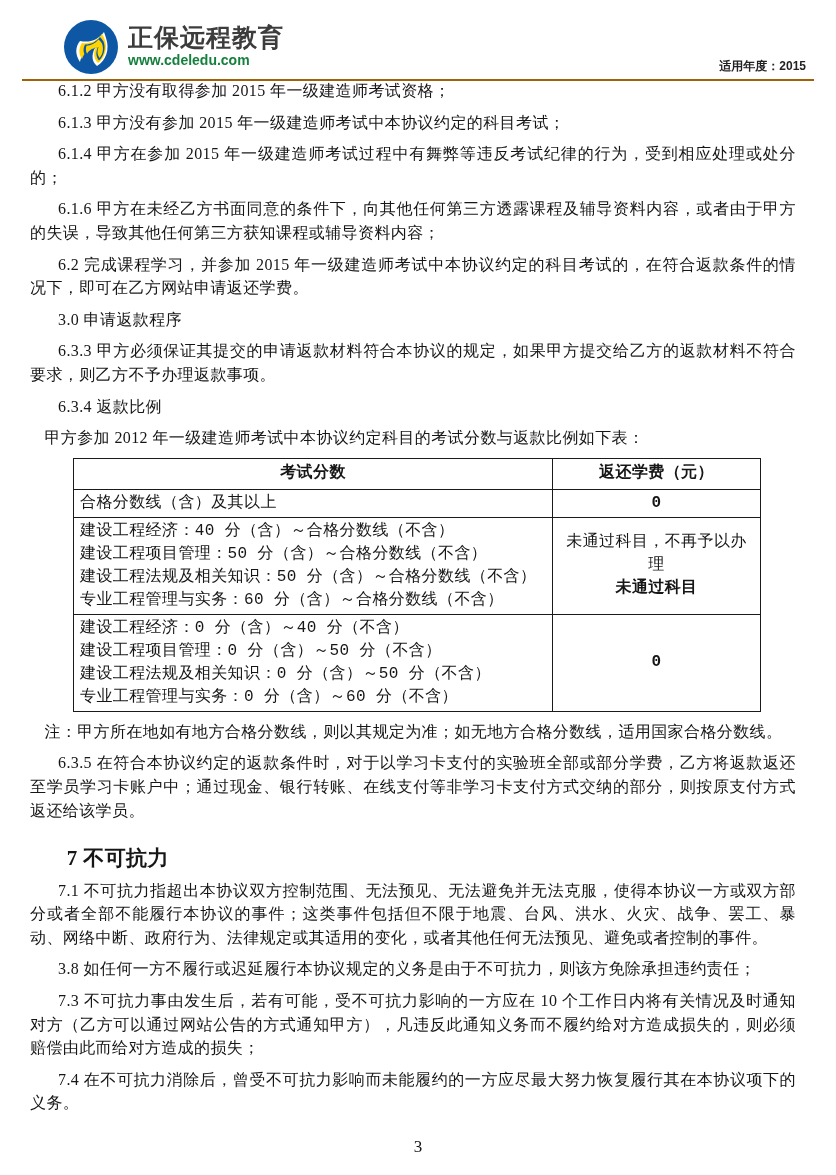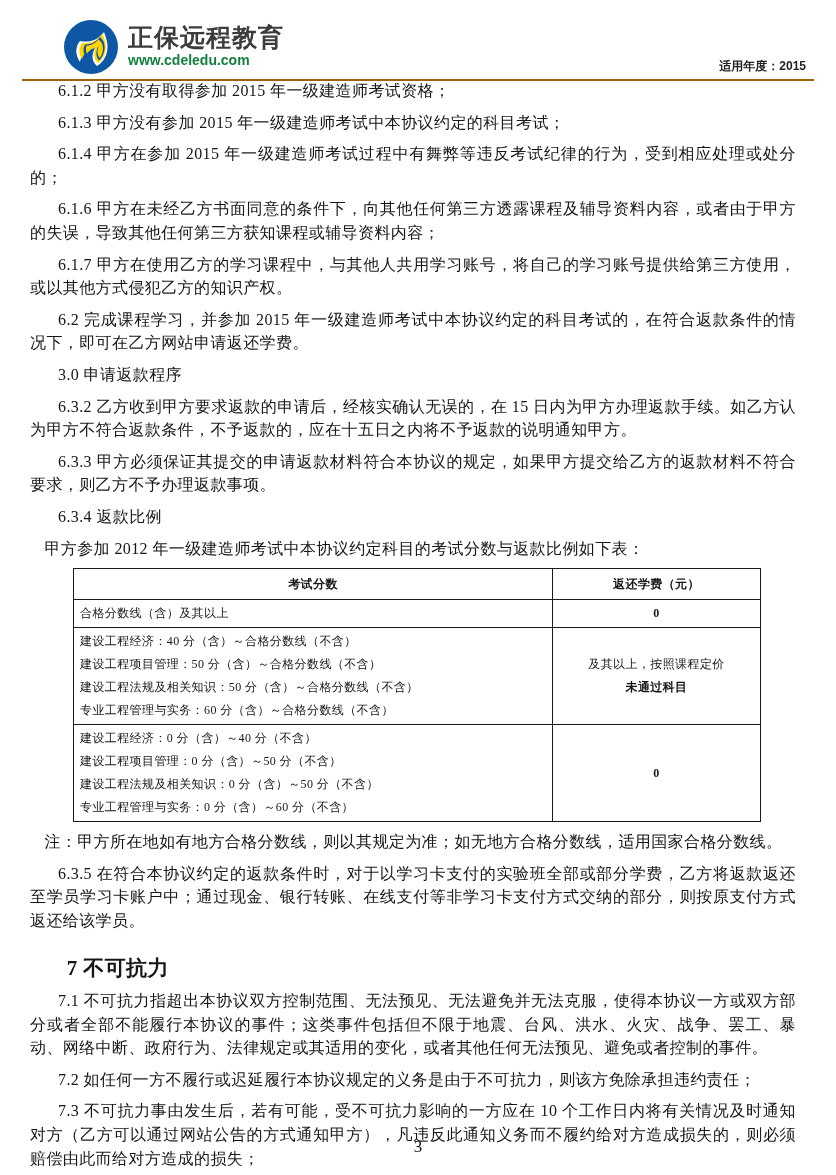--- a/index.html
+++ b/index.html
@@ -37,23 +37,24 @@
   .sec-heading{font-weight:bold;font-size:21px;margin-top:25px !important;}
   
   table.refund{
     border-collapse:collapse;
     margin:1px 0 1px 51px;
     width:687px;
     table-layout:fixed;
   }
   table.refund th,table.refund td{
     border:1.6px solid #1a1a1a;
-    font-size:12px;line-height:23px;
+    font-size:16px;line-height:23px;
     padding:2px 6px;
     vertical-align:middle;
+    font-family:Liberation Mono, monospace;
   }
   table.refund th{font-weight:bold;text-align:center;height:26px;}
   col.c-score{width:479px;}
   col.c-refund{width:208px;}
   td.score-cell{text-align:left;margin-left:20px;}
   td.refund-cell{text-align:center;}
   .bold{font-weight:bold;}
   .cell-line{text-indent:0;}
   
   .page-number{
@@ -81,24 +82,22 @@
       <div class="brand-url">www.cdeledu.com</div>
     </div>
     <div class="year-tag">适用年度：2015</div>
   </div>
 
   <div class="content">
     <p>6.1.2 甲方没有取得参加 2015 年一级建造师考试资格；</p>
     <p>6.1.3 甲方没有参加 2015 年一级建造师考试中本协议约定的科目考试；</p>
     <p>6.1.4 甲方在参加 2015 年一级建造师考试过程中有舞弊等违反考试纪律的行为，受到相应处理或处分的；</p>
     <p>6.1.6 甲方在未经乙方书面同意的条件下，向其他任何第三方透露课程及辅导资料内容，或者由于甲方的失误，导致其他任何第三方获知课程或辅导资料内容；</p>
-    <p>6.1.7 甲方在使用乙方的学习课程中，与其他人共用学习账号，将自己的学习账号提供给第三方使用，或以其他方式侵犯乙方的知识产权。</p>
     <p>6.2 完成课程学习，并参加 2015 年一级建造师考试中本协议约定的科目考试的，在符合返款条件的情况下，即可在乙方网站申请返还学费。</p>
     <p>3.0 申请返款程序</p>
-    <p>6.3.2 乙方收到甲方要求返款的申请后，经核实确认无误的，在 15 日内为甲方办理返款手续。如乙方认为甲方不符合返款条件，不予返款的，应在十五日之内将不予返款的说明通知甲方。</p>
     <p>6.3.3 甲方必须保证其提交的申请返款材料符合本协议的规定，如果甲方提交给乙方的返款材料不符合要求，则乙方不予办理返款事项。</p>
     <p>6.3.4 返款比例</p>
     <p class="small-indent">甲方参加 2012 年一级建造师考试中本协议约定科目的考试分数与返款比例如下表：</p>
 
     <table class="refund">
       <colgroup>
           <col class="c-score">
           <col class="c-refund">
         </colgroup>
       <tbody>
@@ -115,21 +114,21 @@
         </td>
       </tr>
       <tr>
         <td class="score-cell">
           <div class="cell-line">建设工程经济：40 分（含）～合格分数线（不含）</div>
           <div class="cell-line">建设工程项目管理：50 分（含）～合格分数线（不含）</div>
           <div class="cell-line">建设工程法规及相关知识：50 分（含）～合格分数线（不含）</div>
           <div class="cell-line">专业工程管理与实务：60 分（含）～合格分数线（不含）</div>
         </td>
         <td class="refund-cell">
-          <div class="cell-line">及其以上，按照课程定价</div>
+          <div class="cell-line">未通过科目，不再予以办理</div>
           <div class="cell-line bold">未通过科目</div>
         </td>
       </tr>
       <tr>
         <td class="score-cell">
           <div class="cell-line">建设工程经济：0 分（含）～40 分（不含）</div>
           <div class="cell-line">建设工程项目管理：0 分（含）～50 分（不含）</div>
           <div class="cell-line">建设工程法规及相关知识：0 分（含）～50 分（不含）</div>
           <div class="cell-line">专业工程管理与实务：0 分（含）～60 分（不含）</div>
         </td>
@@ -138,20 +137,20 @@
         </td>
       </tr>
     </tbody>
       </table>
 
     <p class="small-indent">注：甲方所在地如有地方合格分数线，则以其规定为准；如无地方合格分数线，适用国家合格分数线。</p>
     <p>6.3.5 在符合本协议约定的返款条件时，对于以学习卡支付的实验班全部或部分学费，乙方将返款返还至学员学习卡账户中；通过现金、银行转账、在线支付等非学习卡支付方式交纳的部分，则按原支付方式返还给该学员。</p>
 
     <p class="sec-heading">7 不可抗力</p>
     <p>7.1 不可抗力指超出本协议双方控制范围、无法预见、无法避免并无法克服，使得本协议一方或双方部分或者全部不能履行本协议的事件；这类事件包括但不限于地震、台风、洪水、火灾、战争、罢工、暴动、网络中断、政府行为、法律规定或其适用的变化，或者其他任何无法预见、避免或者控制的事件。</p>
-    <p>7.2 如任何一方不履行或迟延履行本协议规定的义务是由于不可抗力，则该方免除承担违约责任；</p>
+    <p>3.8 如任何一方不履行或迟延履行本协议规定的义务是由于不可抗力，则该方免除承担违约责任；</p>
     <p>7.3 不可抗力事由发生后，若有可能，受不可抗力影响的一方应在 10 个工作日内将有关情况及时通知对方（乙方可以通过网站公告的方式通知甲方），凡违反此通知义务而不履约给对方造成损失的，则必须赔偿由此而给对方造成的损失；</p>
     <p>7.4 在不可抗力消除后，曾受不可抗力影响而未能履约的一方应尽最大努力恢复履行其在本协议项下的义务。</p>
   </div>
 
   <div class="page-number">3</div>
 
 </div>
 
 </body></html>

